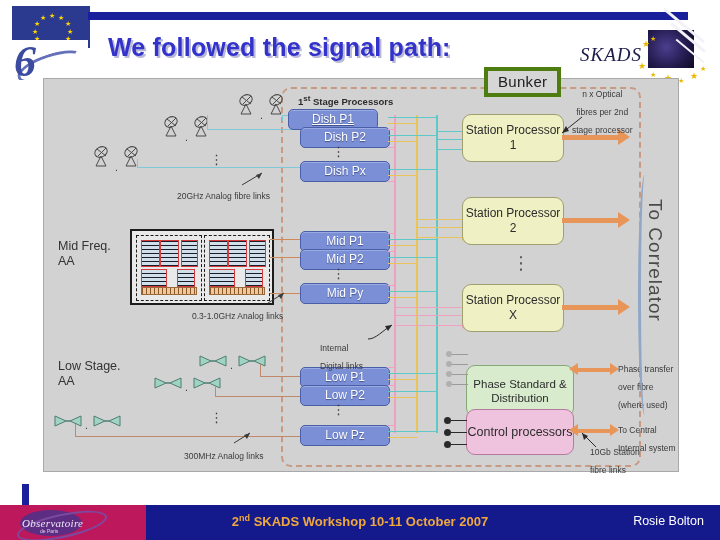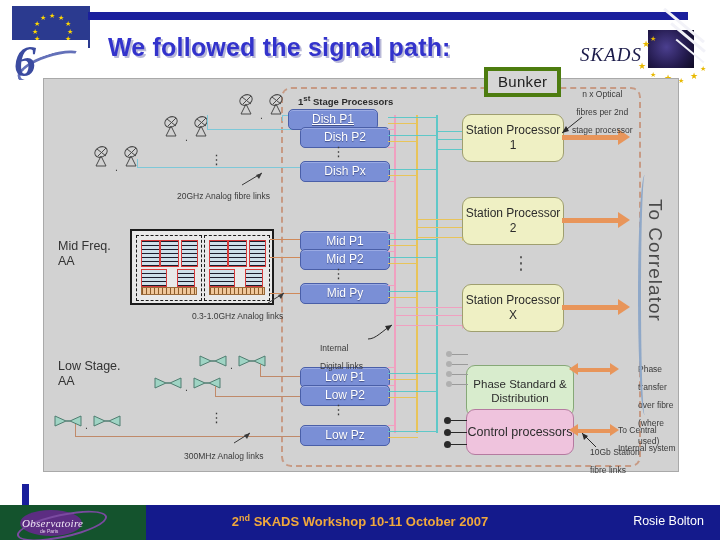--- a/index.html
+++ b/index.html
@@ -79,21 +79,21 @@
 
   
   .brace{position:absolute;left:594px;top:96px;width:14px;height:240px;
       border-left:3px solid #8fa8c8;border-radius:40% 0 0 40%/50% 0 0 50%;}
   .corr-text{position:absolute;left:600px;top:120px;font-size:19px;color:#4a4a4a;
       writing-mode:vertical-rl;letter-spacing:1px;}
 
   
   .foot-accent{position:absolute;left:22px;top:484px;width:7px;height:22px;background:#1a1f9c;}
   .footer{position:absolute;left:0;top:505px;width:720px;height:35px;background:#141a8c;}
-  .obs-logo{position:absolute;left:0;top:505px;width:146px;height:35px;background:#14532d;overflow:hidden;}
+  .obs-logo{position:absolute;left:0;top:505px;width:146px;height:35px;background:#be185d;overflow:hidden;}
   .obs-ell{position:absolute;left:20px;top:5px;width:62px;height:26px;border-radius:50%;background:#5c2d82;}
   .obs-ell2{position:absolute;left:16px;top:9px;width:88px;height:20px;border-radius:50%;border:2px solid #7a4aa0;transform:rotate(-12deg);}
   .obs-txt{position:absolute;left:22px;top:12px;font-family:"Liberation Serif",serif;font-style:italic;font-size:11px;color:#f0e8f6;letter-spacing:.3px;}
   .obs-sub{position:absolute;left:40px;top:23px;font-size:5px;color:#e0cfe8;}
   .foot-center{position:absolute;left:0;top:513px;width:720px;text-align:center;font-size:13px;font-weight:bold;color:#f0a83c;}
   .foot-center sup{font-size:9px;}
   .foot-right{position:absolute;right:16px;top:514px;font-size:12.5px;color:#ffffff;}
 </style>
 </head>
 <body>
@@ -426,21 +426,21 @@
     <div class="dot" style="left:400px;top:338px;background:#2a2a2a;width:7px;height:7px"></div>
     <div class="dot" style="left:400px;top:350px;background:#2a2a2a;width:7px;height:7px"></div>
     <div class="dot" style="left:400px;top:362px;background:#2a2a2a;width:7px;height:7px"></div>
     <div class="hline" style="left:407px;top:341px;width:16px;background:#2a2a2a"></div>
     <div class="hline" style="left:407px;top:353px;width:16px;background:#2a2a2a"></div>
     <div class="hline" style="left:407px;top:365px;width:16px;background:#2a2a2a"></div>
 
     <div class="thick-arrow" style="left:530px;top:289px;width:40px;height:4px;"></div>
     <div class="thick-head" style="left:566px;top:284px;border-top:6px solid transparent;border-bottom:6px solid transparent;border-left:9px solid #e8955a;"></div>
     <div class="thick-head" style="left:525px;top:284px;border-top:6px solid transparent;border-bottom:6px solid transparent;border-left:0;border-right:9px solid #e8955a;"></div>
-    <div class="lbl tiny" style="left:574px;top:281px;margin-left:20px;">Phase transfer
+    <div class="lbl tiny" style="left:574px;top:281px;">Phase transfer
 over fibre (where used)</div>
 
     <div class="thick-arrow" style="left:530px;top:350px;width:40px;height:4px;"></div>
     <div class="thick-head" style="left:566px;top:345px;border-top:6px solid transparent;border-bottom:6px solid transparent;border-left:9px solid #e8955a;"></div>
     <div class="thick-head" style="left:525px;top:345px;border-top:6px solid transparent;border-bottom:6px solid transparent;border-left:0;border-right:9px solid #e8955a;"></div>
     <div class="lbl tiny" style="left:574px;top:342px;">To Central
 Internal system</div>
 
     <div class="lbl tiny" style="left:546px;top:364px;">10Gb Station
 fibre links</div>

